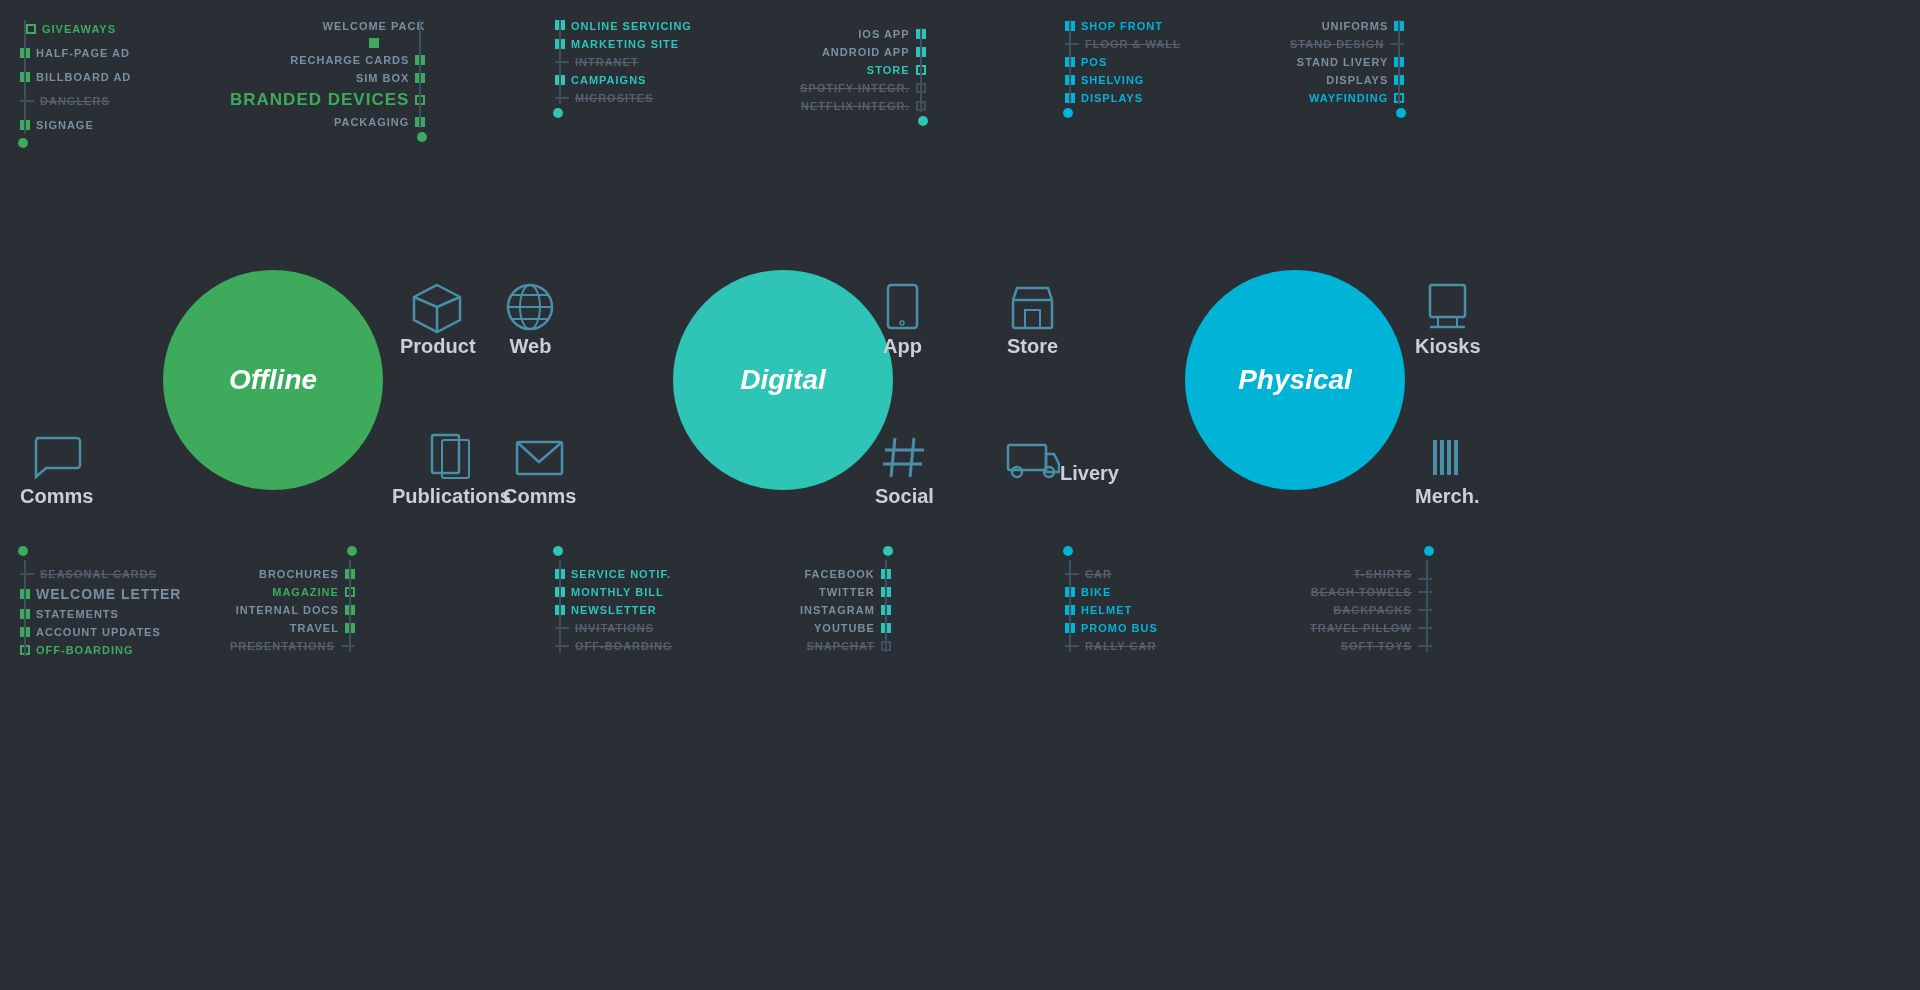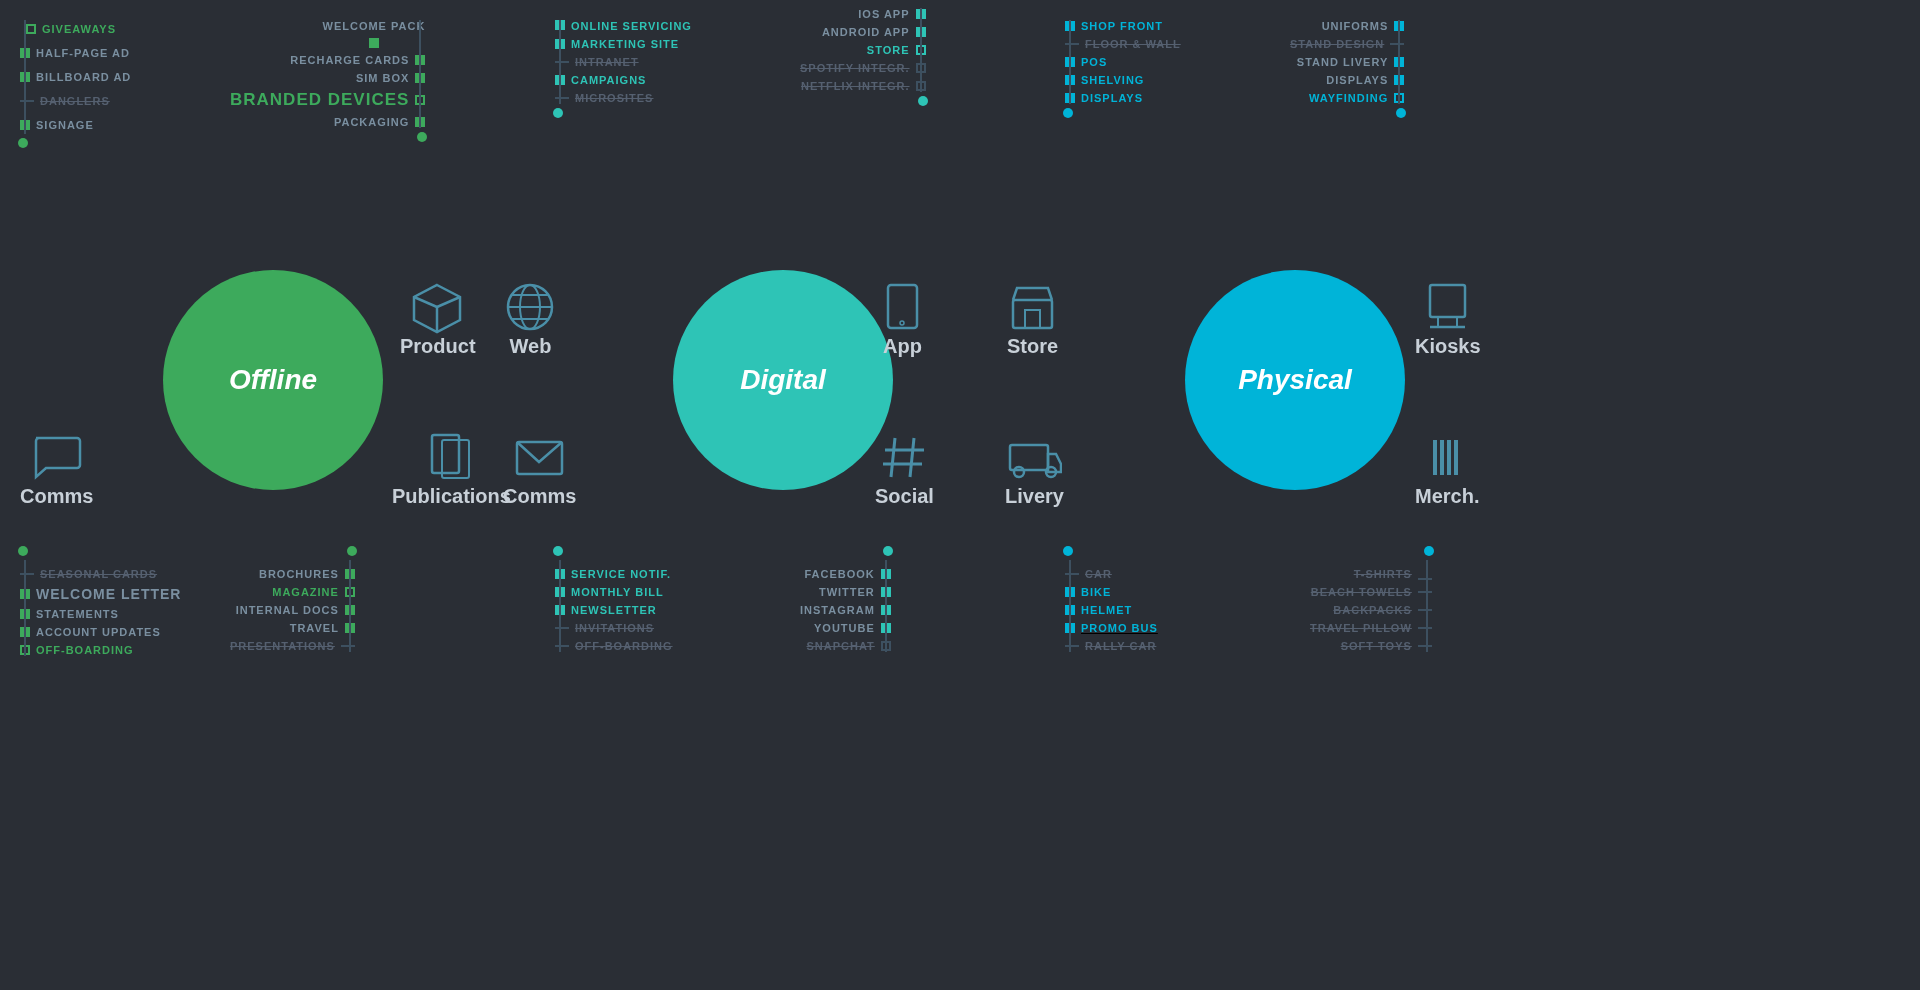--- a/index.html
+++ b/index.html
@@ -202,21 +202,21 @@
   <div style="position:absolute; left:875px; top:430px; display:flex; flex-direction:column; align-items:center;">
     <svg class="icon-svg" viewBox="0 0 55 55">
       <line x1="18" y1="8" x2="14" y2="47" stroke="#4a8fa8" stroke-width="3"></line>
       <line x1="37" y1="8" x2="33" y2="47" stroke="#4a8fa8" stroke-width="3"></line>
       <line x1="8" y1="20" x2="47" y2="20" stroke="#4a8fa8" stroke-width="3"></line>
       <line x1="6" y1="34" x2="45" y2="34" stroke="#4a8fa8" stroke-width="3"></line>
     </svg>
     <span style="color:#c8d0d8; font-size:20px; font-weight:600;">Social</span>
   </div>
 
-  <div style="position:absolute; left:1005px; top:430px; display:flex; flex-direction:column; align-items:center;">
+  <div style="position:absolute; left:1005px; top:430px; display:flex; flex-direction:row; align-items:flex-end;">
     <svg class="icon-svg" viewBox="0 0 55 55">
       <rect x="3" y="15" width="38" height="25" rx="2" stroke="#4a8fa8" stroke-width="2.5" fill="none"></rect>
       <path d="M41,24 h8 l5,10 v8 h-13z" stroke="#4a8fa8" stroke-width="2.5" fill="none"></path>
       <circle cx="12" cy="42" r="5" stroke="#4a8fa8" stroke-width="2.5" fill="none"></circle>
       <circle cx="44" cy="42" r="5" stroke="#4a8fa8" stroke-width="2.5" fill="none"></circle>
     </svg>
     <span style="color:#c8d0d8; font-size:20px; font-weight:600;">Livery</span>
   </div>
 
   <div style="position:absolute; left:1415px; top:430px; display:flex; flex-direction:column; align-items:center;">
@@ -305,21 +305,21 @@
       </div>
       <div style="display:flex;align-items:center;">
         <span style="display:inline-block;width:14px;height:2px;background:#3d5060;margin-right:6px;"></span>
         <span style="color:#556070;font-size:11px;letter-spacing:1px;font-weight:700;text-decoration:line-through;">MICROSITES</span>
       </div>
     </div>
     <div style="position:absolute;left:4px;top:0;width:2px;height:100%;background:#3d5060;"></div>
     <div style="position:absolute;left:-2px;bottom:-14px;width:10px;height:10px;border-radius:50%;background:#2ec4b6;"></div>
   </div>
 
-  <div style="position:absolute; left:800px; top:8px;">
+  <div style="position:absolute; left:800px; top:28px;">
     <div style="display:flex; flex-direction:column; gap:6px; align-items:flex-end;">
       <div style="display:flex;align-items:center;gap:6px;">
         <span style="color:#7a8fa0;font-size:11px;letter-spacing:1px;font-weight:700;">IOS APP</span>
         <span style="display:inline-block;width:10px;height:10px;border:2px solid #2ec4b6;background:#2ec4b6;"></span>
       </div>
       <div style="display:flex;align-items:center;gap:6px;">
         <span style="color:#7a8fa0;font-size:11px;letter-spacing:1px;font-weight:700;">ANDROID APP</span>
         <span style="display:inline-block;width:10px;height:10px;border:2px solid #2ec4b6;background:#2ec4b6;"></span>
       </div>
       <div style="display:flex;align-items:center;gap:6px;">
@@ -510,21 +510,21 @@
         <span style="color:#556070;font-size:11px;letter-spacing:1px;font-weight:700;text-decoration:line-through;">CAR</span>
       </div>
       <div style="display:flex;align-items:center;">
         <span style="display:inline-block;width:10px;height:10px;border:2px solid #00b4d8;background:#00b4d8;margin-right:6px;"></span>
         <span style="color:#00b4d8;font-size:11px;letter-spacing:1px;font-weight:700;">BIKE</span>
       </div>
       <div style="display:flex;align-items:center;">
         <span style="display:inline-block;width:10px;height:10px;border:2px solid #00b4d8;background:#00b4d8;margin-right:6px;"></span>
         <span style="color:#00b4d8;font-size:11px;letter-spacing:1px;font-weight:700;">HELMET</span>
       </div>
-      <div style="display:flex;align-items:center;text-decoration:underline;">
+      <div style="display:flex;align-items:center;">
         <span style="display:inline-block;width:10px;height:10px;border:2px solid #00b4d8;background:#00b4d8;margin-right:6px;"></span>
         <span style="color:#00b4d8;font-size:11px;letter-spacing:1px;font-weight:700;">PROMO BUS</span>
       </div>
       <div style="display:flex;align-items:center;">
         <span style="display:inline-block;width:14px;height:2px;background:#3d5060;margin-right:6px;"></span>
         <span style="color:#556070;font-size:11px;letter-spacing:1px;font-weight:700;text-decoration:line-through;">RALLY CAR</span>
       </div>
     </div>
   </div>
 

